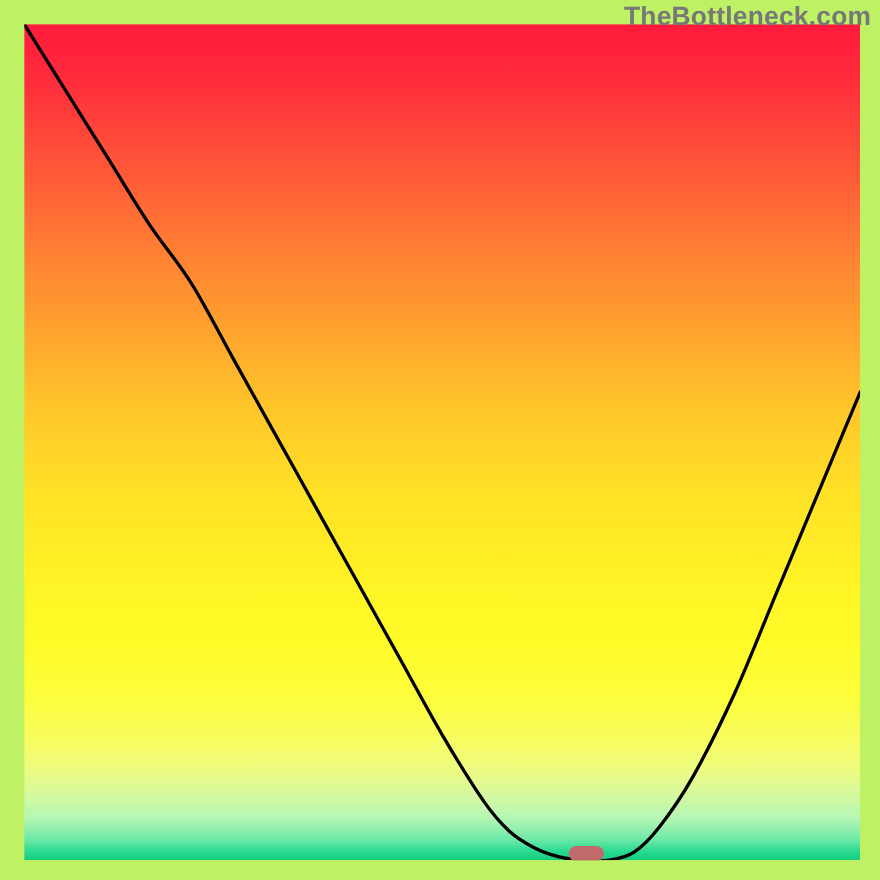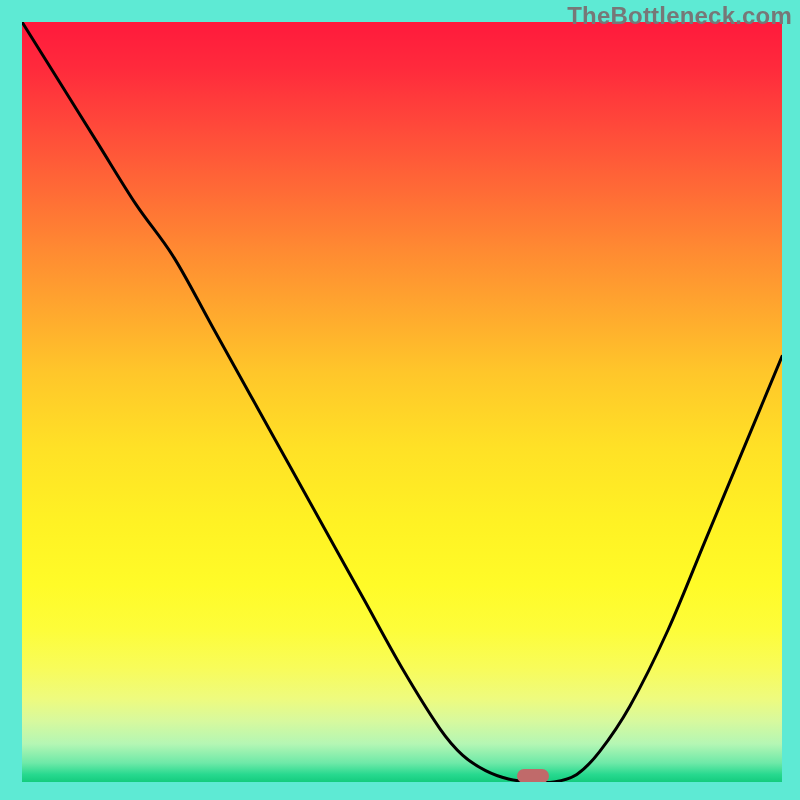--- a/index.html
+++ b/index.html
@@ -1,17 +1,17 @@
 <!DOCTYPE html>
 <html><head>
 <meta charset="utf-8">
 <style>
   * { margin: 0; padding: 0; box-sizing: border-box; }
   html, body { width: 800px; height: 800px; overflow: hidden; background: #000; }
-  .frame { position: relative; width: 800px; height: 800px; background: #5eead4; }
+  .frame { position: relative; width: 800px; height: 800px; background: #bef264; }
   .watermark {
     position: absolute;
     top: 2px;
     right: 8px;
     font-family: Arial, Helvetica, sans-serif;
     font-size: 24px;
     font-weight: 600;
     color: #777;
     letter-spacing: 0.2px;
     z-index: 5;

